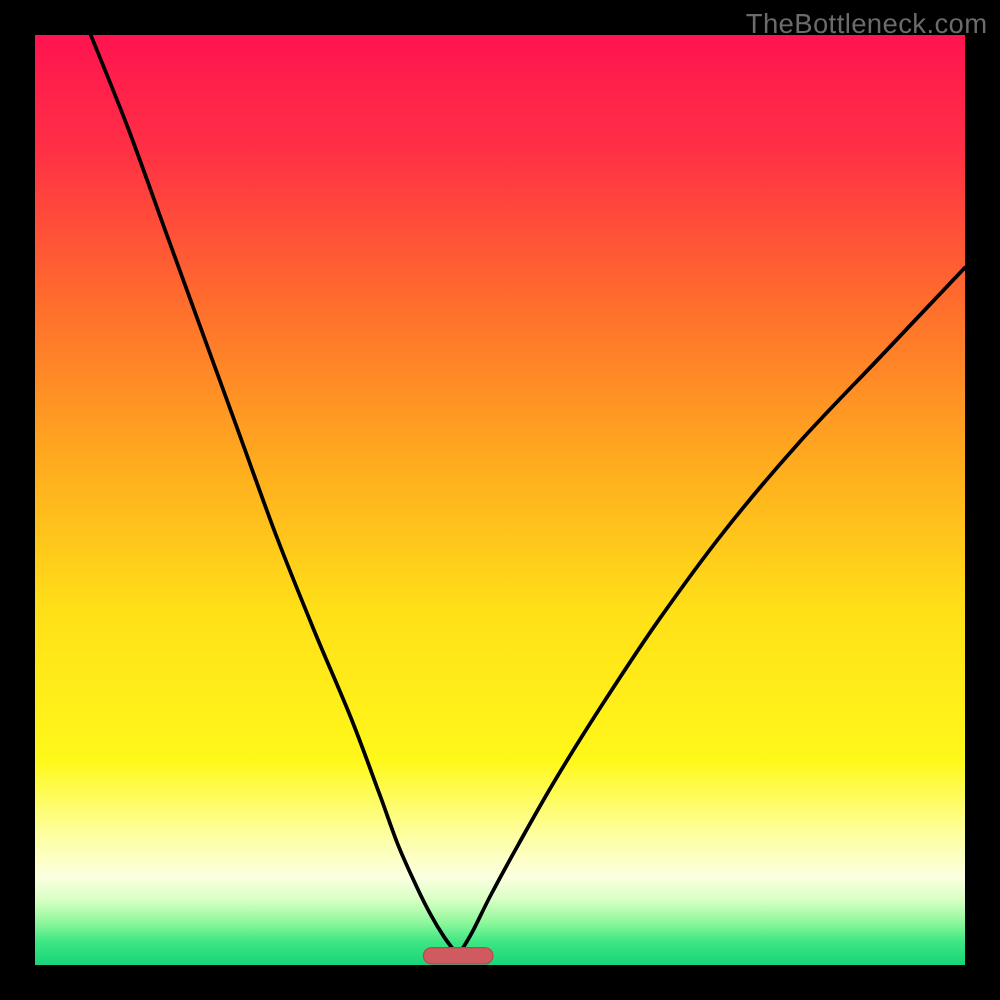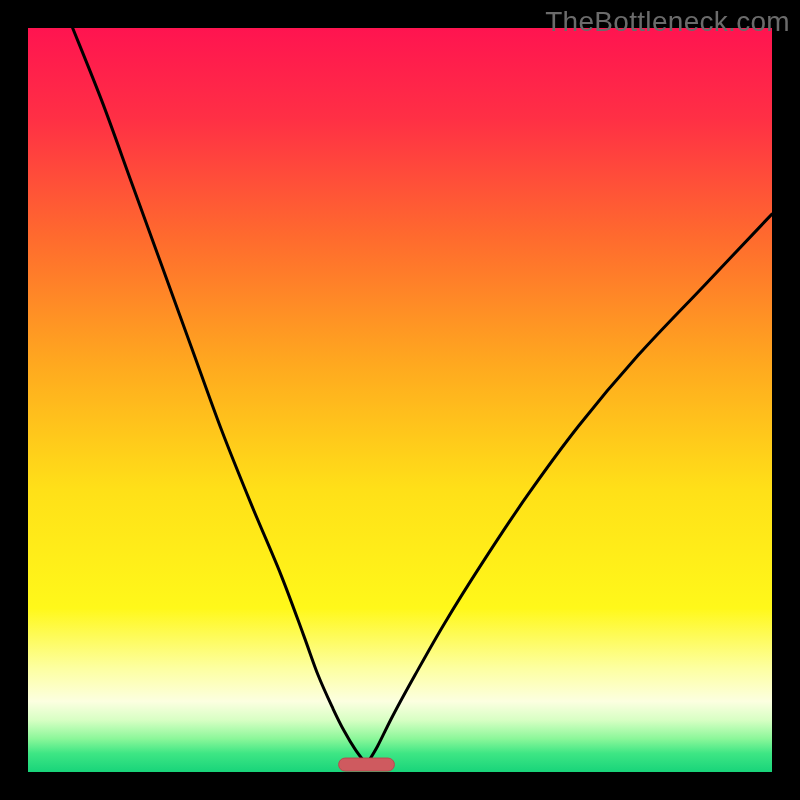--- a/index.html
+++ b/index.html
@@ -24,21 +24,21 @@
     left: 0;
     top: 0;
     width: 744px;
     height: 744px;
   }
   .watermark {
     position: absolute;
     top: 6px;
     right: 10px;
     color: #6b6b6b;
-    font-size: 28px;
+    font-size: 22px;
     letter-spacing: 0.3px;
     font-weight: 500;
     text-align: right;
   }
   svg { display: block; }
 </style>
 </head>
 <body>
 
 <div class="frame">

